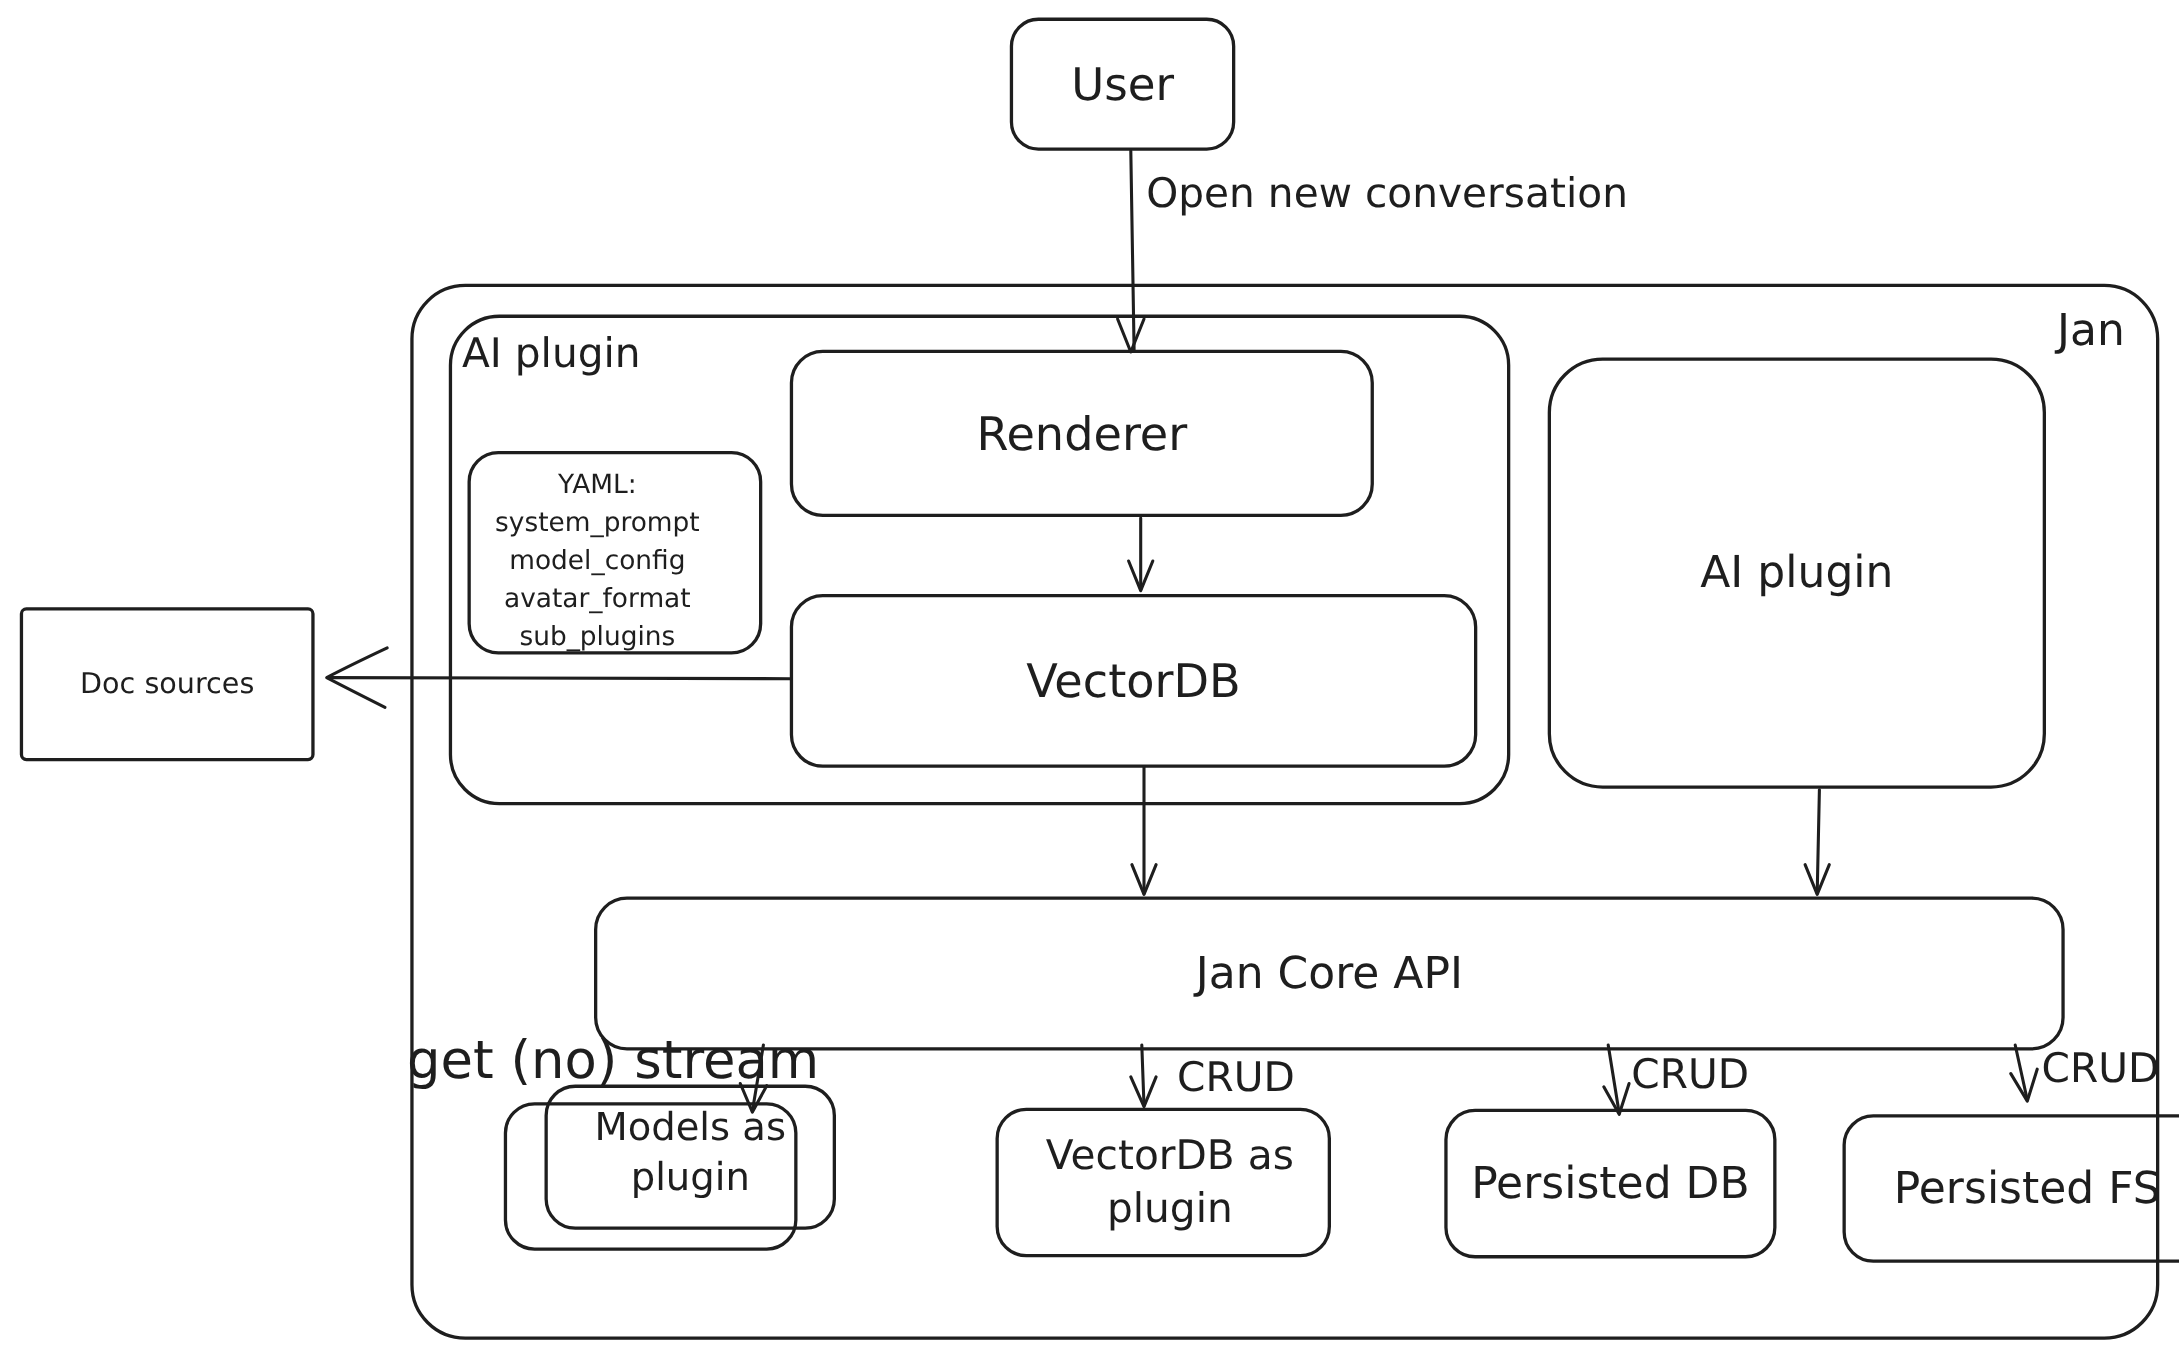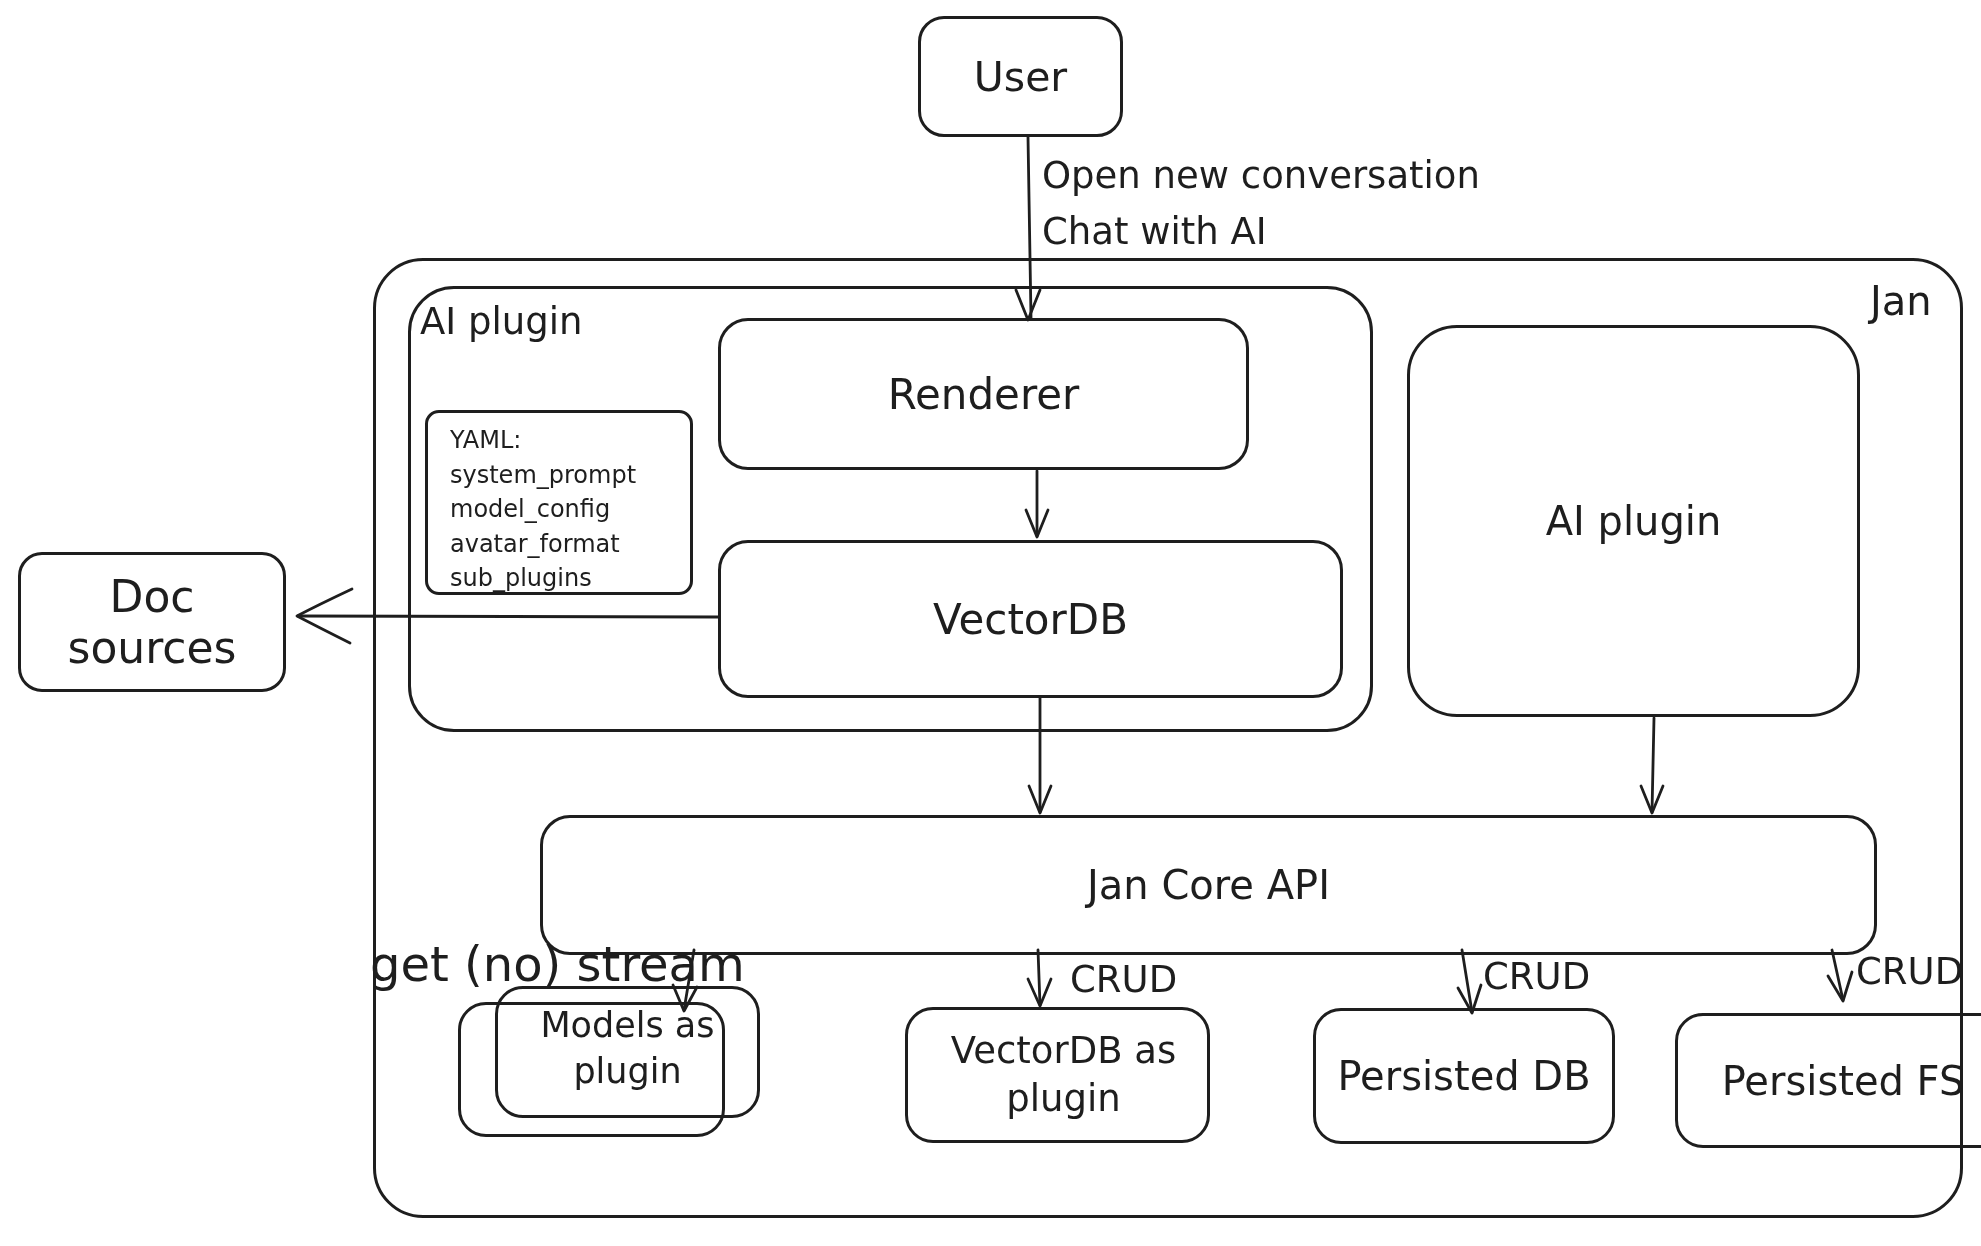--- a/index.html
+++ b/index.html
@@ -32,26 +32,26 @@
   .floating-label {
     position: absolute;
     white-space: nowrap;
   }
   #user-box        { left: 918px;  top: 16px;   width: 205px;  height: 121px; border-radius: 26px; font-size: 41px; }
   #jan-box         { left: 373px;  top: 258px;  width: 1590px; height: 960px; border-radius: 50px; }
   #jan-label       { left: 1870px; top: 278px;  font-size: 40px; text-align: center; }
   #ai-plugin-left-box  { left: 408px; top: 286px; width: 965px; height: 446px; border-radius: 46px; }
   #ai-plugin-left-label{ left: 420px; top: 300px; font-size: 37px; }
   #renderer-box    { left: 718px;  top: 318px;  width: 531px;  height: 152px; border-radius: 30px; font-size: 42px; }
-  #yaml-box        { left: 425px;  top: 410px;  width: 268px;  height: 185px; border-radius: 14px;
+  #yaml-box        { left: 425px;  top: 410px;  width: 268px;  height: 185px; border-radius: 28px;
                      font-size: 24px; line-height: 1.44; align-items: flex-start; justify-content: flex-start;
-                     text-align: left; padding: 10px 8px 8px 22px; }
+                     text-align: center; padding: 10px 8px 8px 22px; }
   #backend-box     { left: 718px;  top: 540px;  width: 625px;  height: 158px; border-radius: 30px; font-size: 42px; }
   #ai-plugin-right-box { left: 1407px; top: 325px; width: 453px; height: 392px; border-radius: 50px; font-size: 40px; }
-  #doc-sources-box { left: 18px;   top: 552px;  width: 268px;  height: 140px; border-radius: 24px; font-size: 44px; }
+  #doc-sources-box { left: 18px;   top: 552px;  width: 268px;  height: 140px; border-radius: 6px; font-size: 26px; }
   #jan-core-box    { left: 540px;  top: 815px;  width: 1337px; height: 140px; border-radius: 30px; font-size: 40px; }
   #get-stream-label{ left: 370px;  top: 936px;  font-size: 48px; }
   #models-outer-box{ left: 458px;  top: 1002px; width: 267px;  height: 135px; border-radius: 28px; }
   #models-inner-box{ left: 495px;  top: 986px; width: 265px;  height: 132px; border-radius: 28px;
                      font-size: 35px; line-height: 1.3; align-items: flex-start; padding-top: 14px; }
   #vectordb-box    { left: 905px;  top: 1007px; width: 305px;  height: 136px; border-radius: 28px;
                      font-size: 37px; line-height: 1.3; padding-left: 12px; }
   #persisted-db-box{ left: 1313px; top: 1008px; width: 302px;  height: 136px; border-radius: 28px; font-size: 40px; }
   #persisted-fs-box{ left: 1660px; top: 1013px; width: 336px;  height: 135px; border-radius: 28px; font-size: 40px; margin-left: 15px; }
   #crud-1 { left: 1070px; top: 958px; font-size: 37px; }
@@ -77,21 +77,20 @@
 
   <div class="box container-box" id="ai-plugin-left-box"></div>
   <div class="floating-label" id="ai-plugin-left-label">AI plugin</div>
 
   <div class="box" id="user-box">
     <span class="inner-text">User</span>
   </div>
 
   <div class="floating-label" id="edge-label-user">
     <div>Open new conversation</div>
-    <div>Chat with AI</div>
   </div>
 
   <div class="box" id="renderer-box">
     <span class="inner-text">Renderer</span>
   </div>
 
   <div class="box" id="yaml-box">
     <div>
       <div>YAML:</div>
       <div>system_prompt</div>

